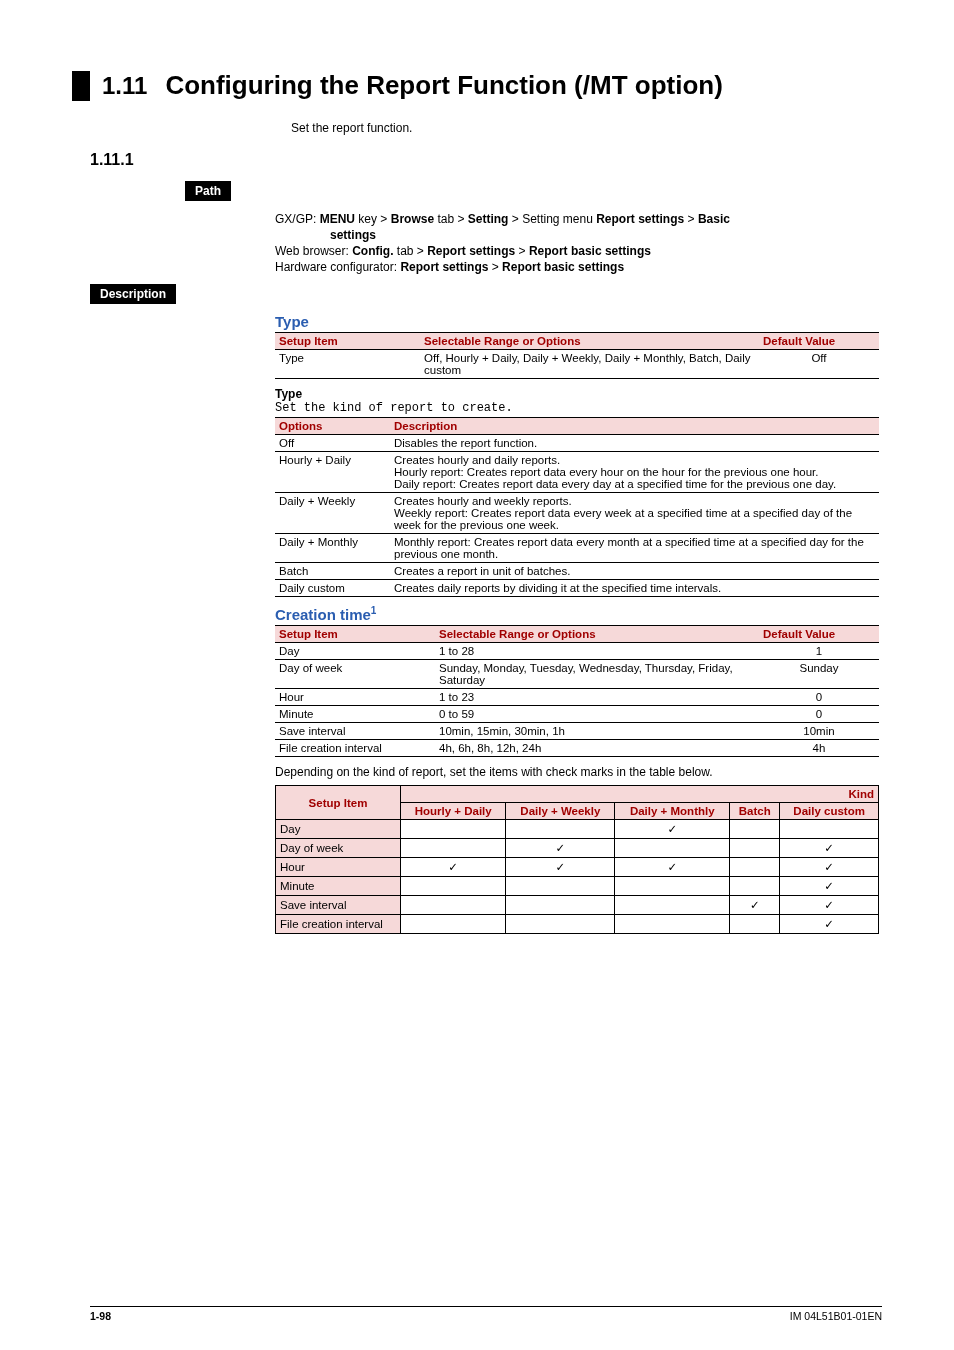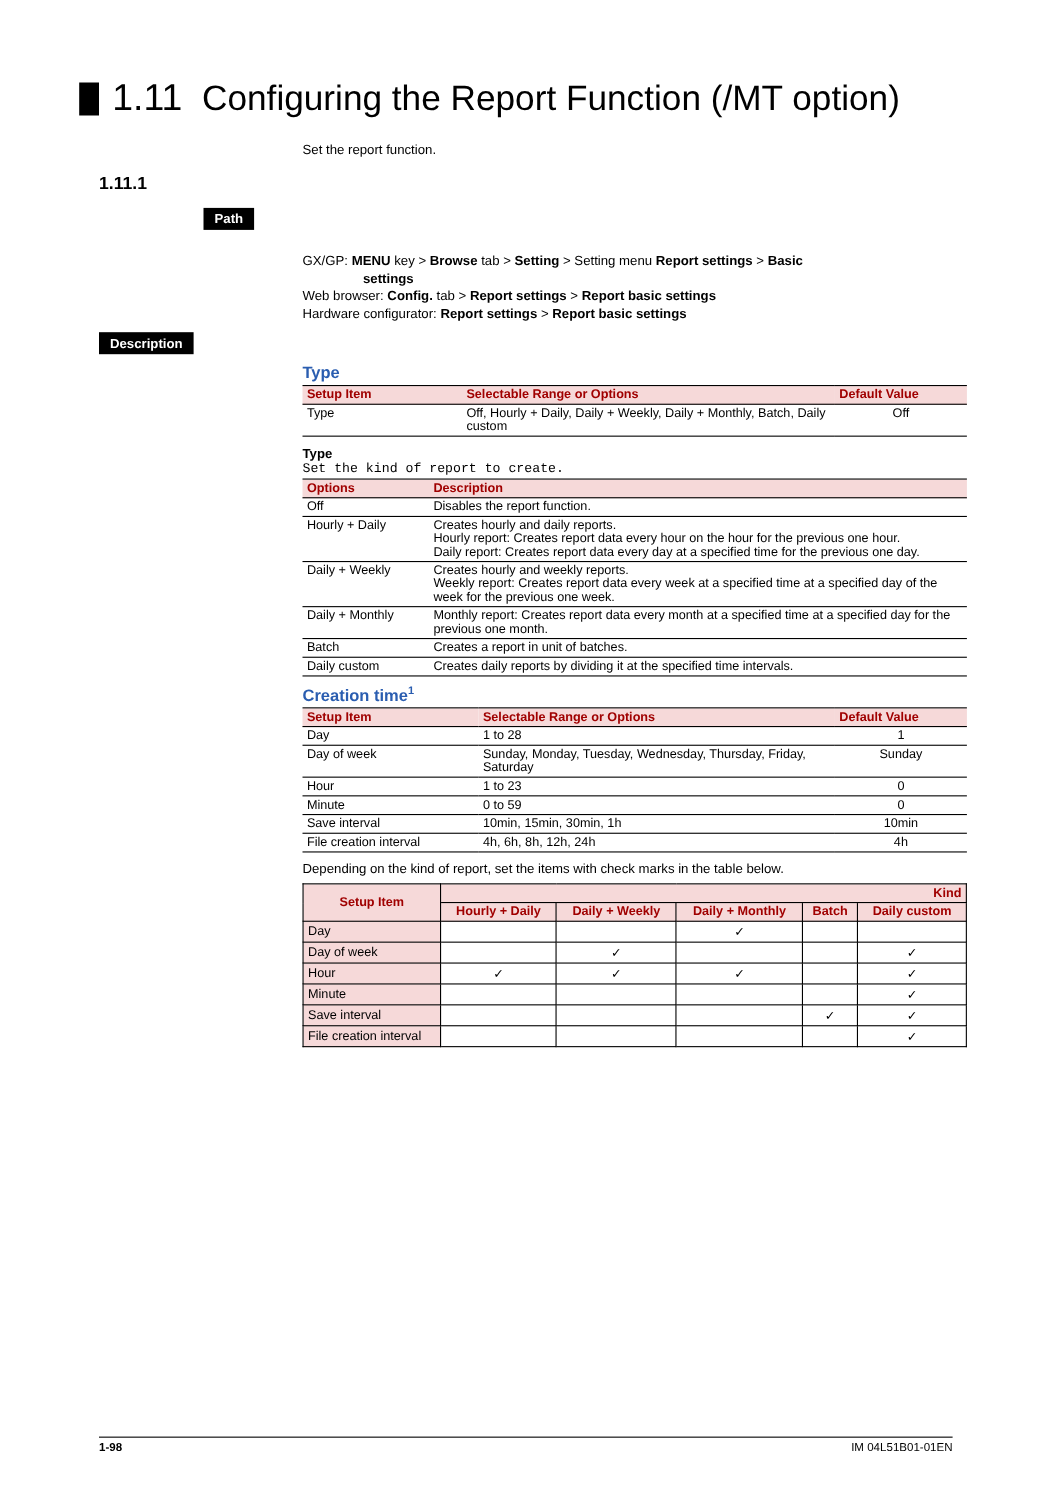--- a/index.html
+++ b/index.html
@@ -22,54 +22,55 @@
     margin-bottom: 20px;
     margin-left: -18px;
   }
   .h1-bar {
     width: 18px;
     height: 30px;
     background: #000;
     margin-right: 12px;
   }
   .h1-num {
-    font-size: 34px;
-    font-weight: normal;
+    font-size: 24px;
+    font-weight: bold;
     margin-right: 18px;
   }
   .h1-text {
-    font-size: 32px;
-    font-weight: normal;
+    font-size: 26px;
+    font-weight: bold;
   }
   .body-col {
     margin-left: 185px;
   }
   .intro {
     margin-bottom: 16px;
+    margin-left: 16px;
   }
   .h2-row {
     display: flex;
     font-size: 16px;
     font-weight: bold;
     margin: 14px 0 12px 0;
   }
   .h2-num { width: 90px; }
   .h2-text { flex: 1; }
   .pill {
     display: inline-block;
     background: #000000;
     color: #fff;
     font-weight: bold;
     font-size: 12px;
     padding: 3px 10px;
     margin-left: 95px;
     margin-bottom: 3px;
   }
   .pill.desc { margin-left: 0; }
-  .path-block { margin-bottom: 10px; margin-top:18px;}
+  .path-block { margin-bottom: 10px; margin-top:8px;}
   .path-line { margin-bottom: 2px; }
   .indent-after-colon { padding-left: 55px; }
   .section-title-blue {
     color: #2a5db0;
     font-weight: bold;
     font-size: 15px;
     margin: 6px 0 2px 0;
   }
   .section-title-blue sup { font-size: 10px; }
   table.settings {
@@ -121,21 +122,21 @@
     text-align: left;
   }
   table.matrix td { text-align: center; }
   .tick { font-family: "Segoe UI Symbol", Arial; }
   .footnote { font-size: 11px; margin: 6px 0 6px 24px; }
   .depends { margin-top: 6px; }
   .footer {
     position: absolute;
     bottom: 28px;
     left: 90px;
-    right: 88px;
+    right: 72px;
     border-top: 1px solid #000;
     padding-top: 3px;
     display: flex;
     justify-content: space-between;
     font-size: 10.5px;
   }
   .footer .pg { font-weight: bold; }
 </style>
 </head>
 <body>

